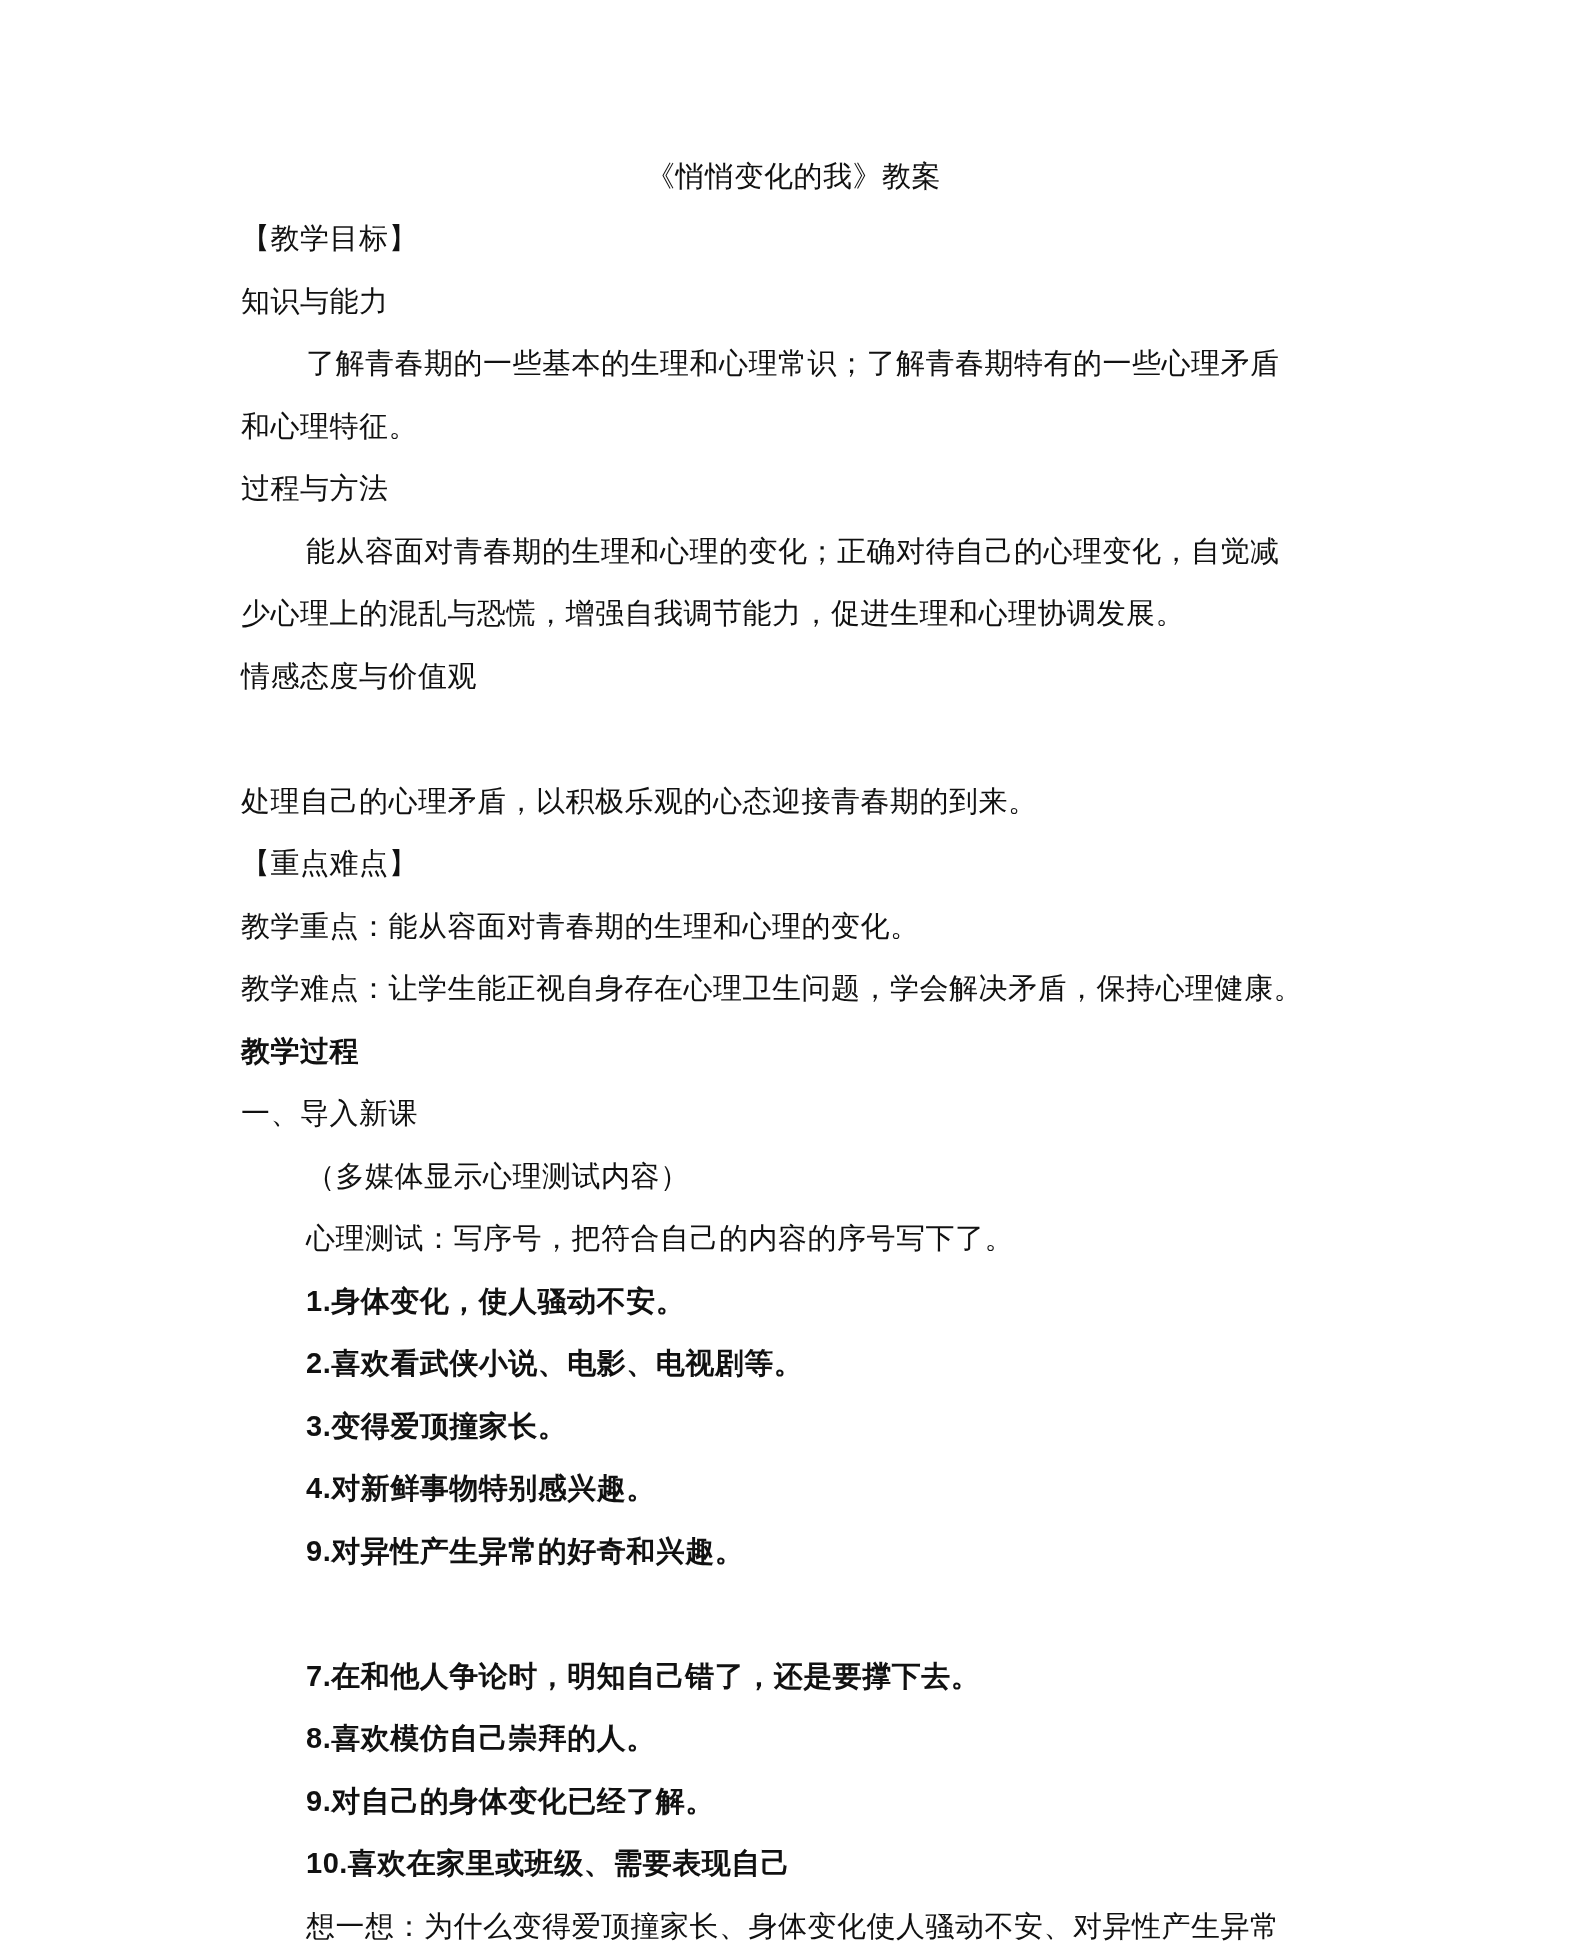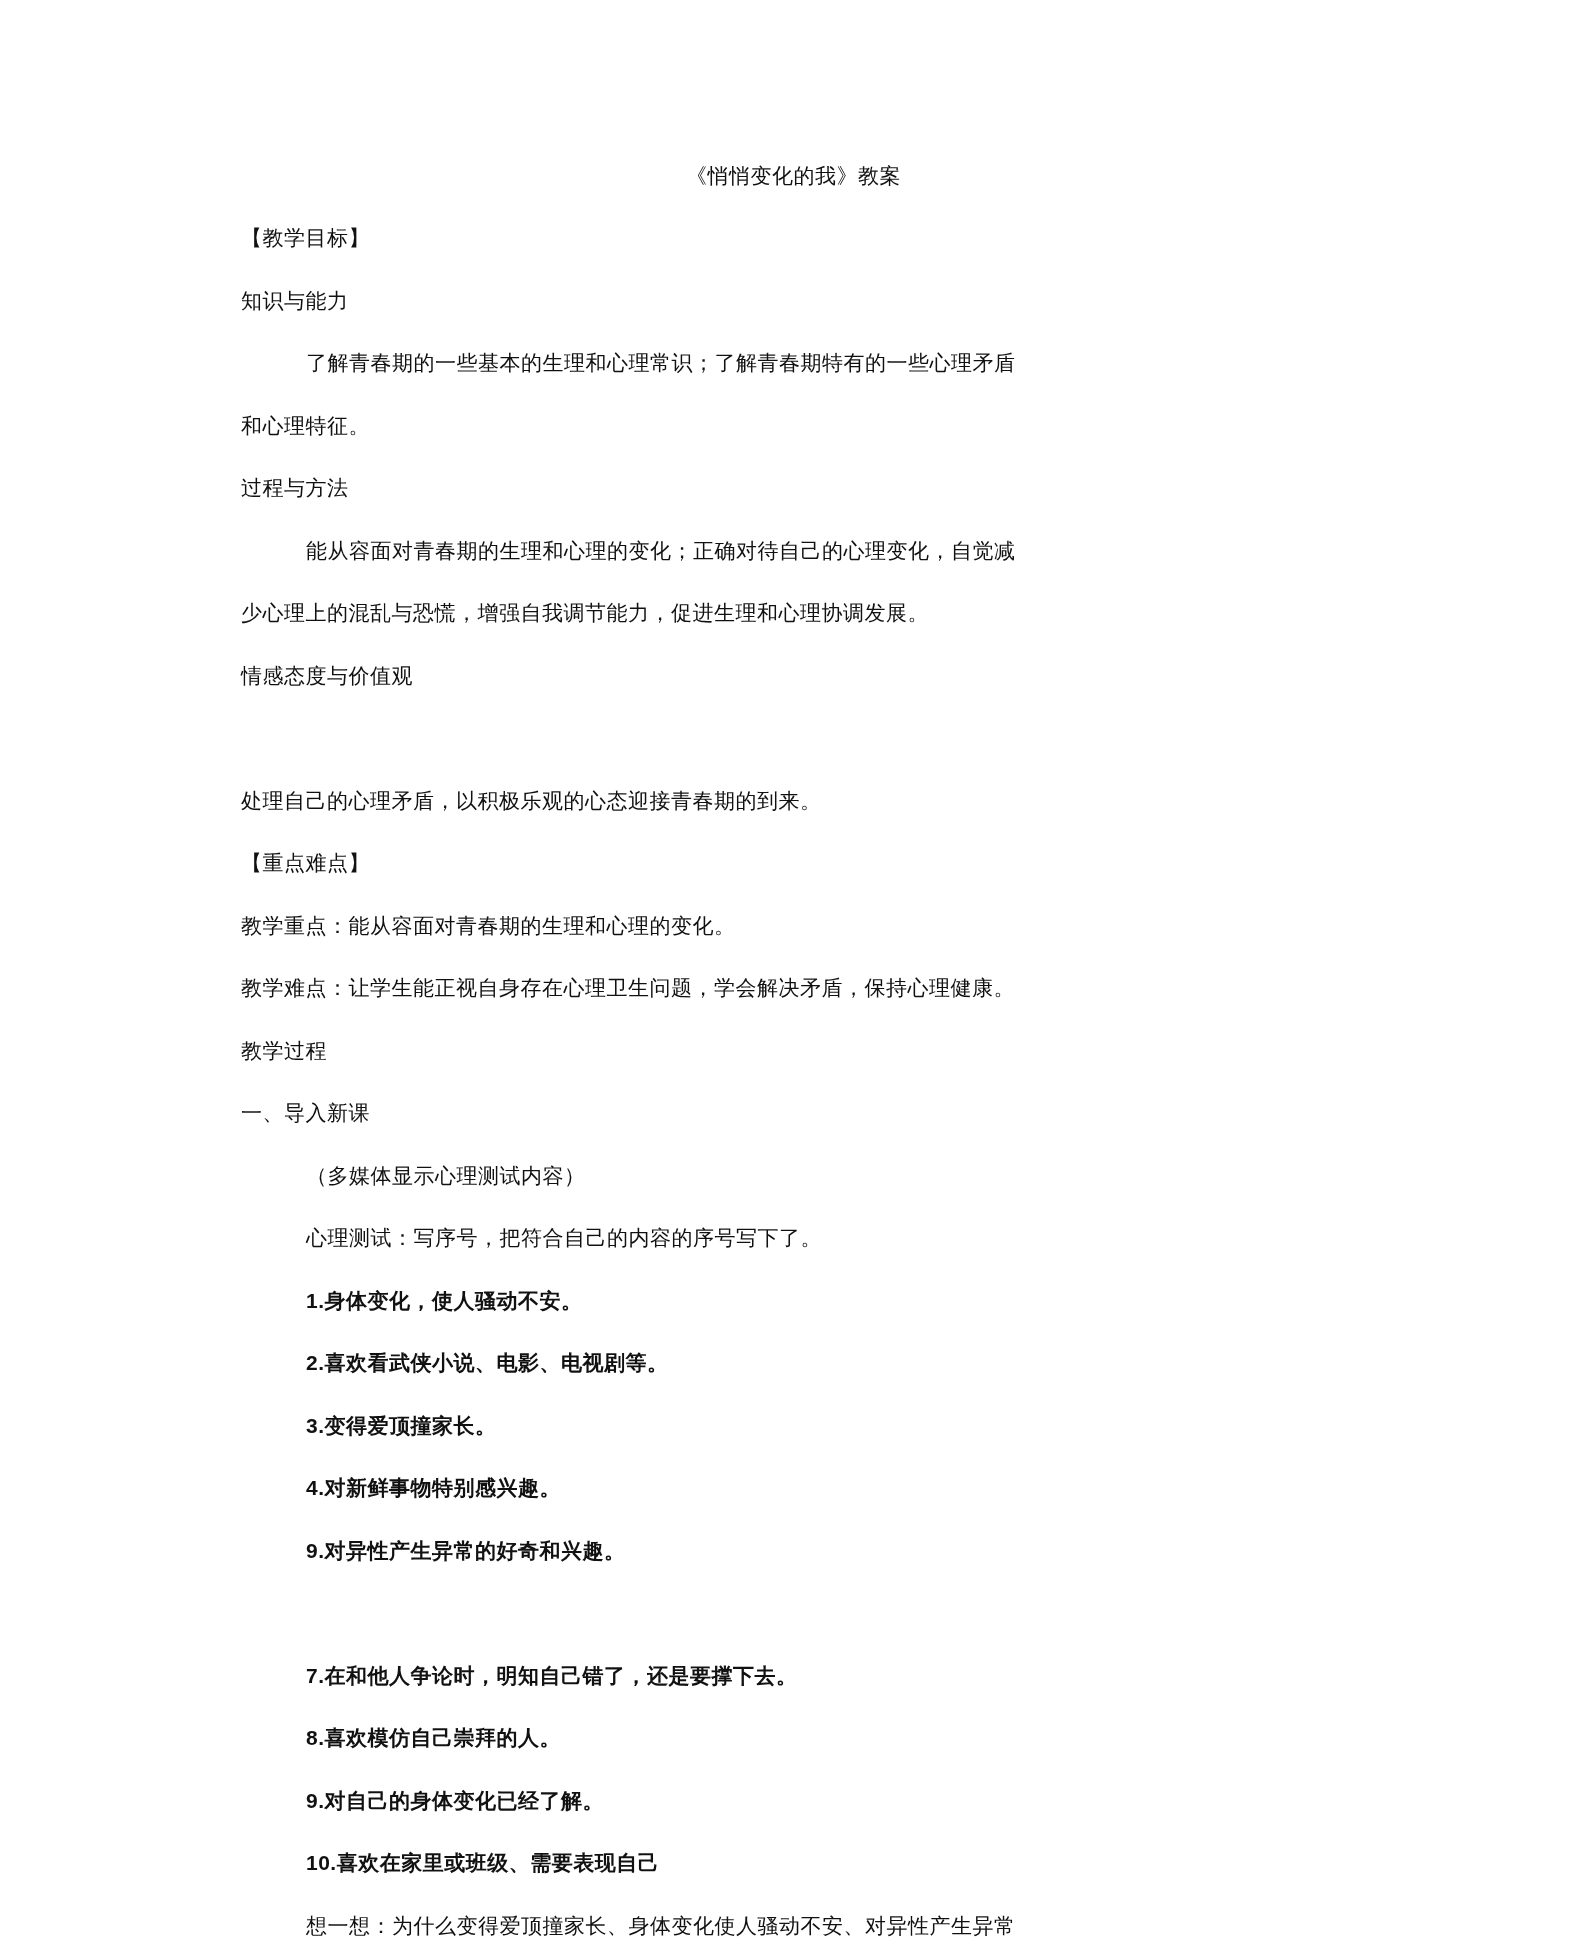--- a/index.html
+++ b/index.html
@@ -1,23 +1,23 @@
 <!DOCTYPE html>
 <html><head>
 <meta charset="utf-8">
 <style>
   html, body { margin: 0; padding: 0; background: #ffffff; }
   body { width: 1587px; height: 1942px; overflow: hidden; position: relative;
          font-family: "DejaVu Sans", "Liberation Sans", sans-serif; color: #111; }
   .page { position: absolute; left: 0; top: 0; width: 1587px; height: 1942px; }
-  .line { position: absolute; left: 241px; width: 1110px; font-size: 21px; line-height: 40px;
+  .line { position: absolute; left: 241px; width: 1110px; font-size: 29px; line-height: 40px;
           white-space: nowrap; letter-spacing: 0.5px; }
   .indent { left: 306px; }
   .title { left: 0; width: 1587px; text-align: center; }
-  .bold { font-weight: normal; }
+  .bold { font-weight: bold; }
   .num { font-family: "Liberation Sans", sans-serif; font-weight: bold; }
 </style>
 </head>
 <body>
 
 <div class="page">
   <div class="line title" style="top:156px">《悄悄变化的我》教案</div>
 
   <div class="line" style="top:218px">【教学目标】</div>
   <div class="line" style="top:281px">知识与能力</div>

